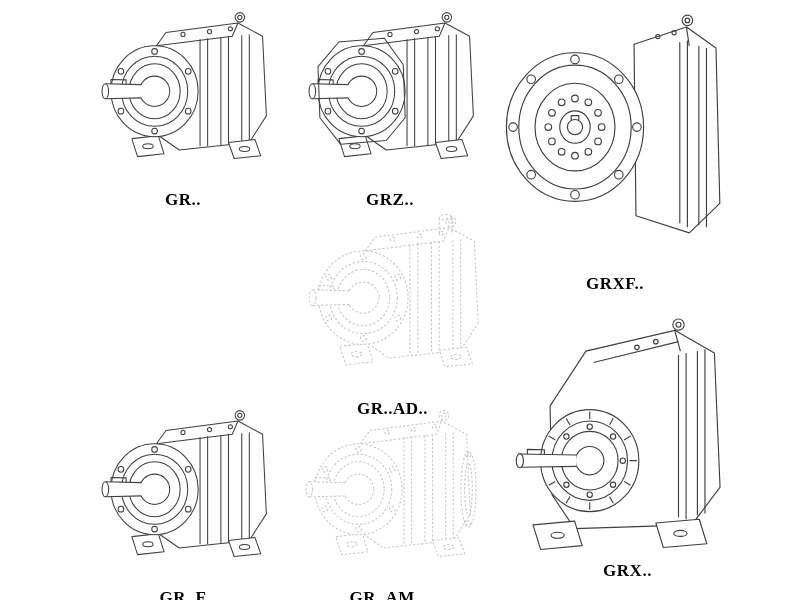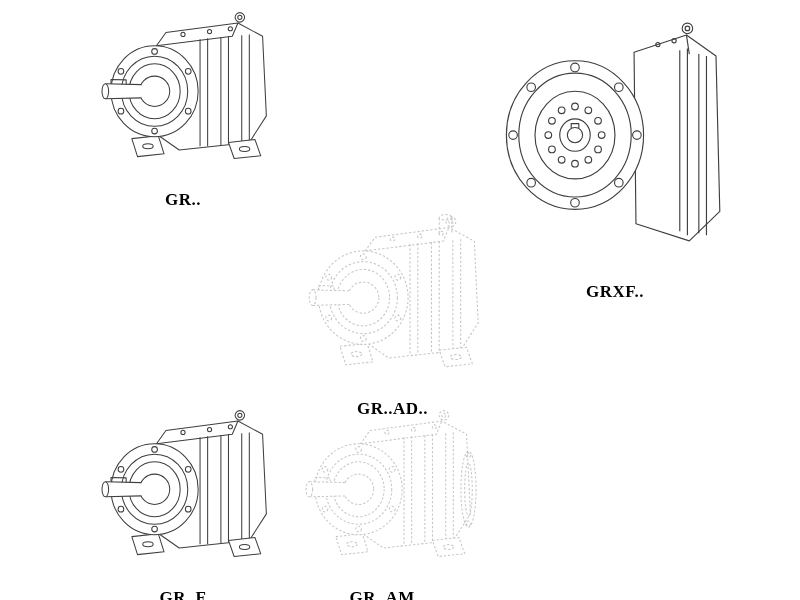--- a/index.html
+++ b/index.html
@@ -229,22 +229,28 @@
 
 <div class="sheet">
 
   <figure class="unit solid" style="left:88px;top:6px;">
     <svg width="190" height="180" viewBox="0 0 200 190">
         <use href="#gb-foot"></use>
       </svg>
     <figcaption>GR..</figcaption>
   </figure>
 
-
-  <figure class="unit solid" style="left:490px;top:16px;justify-content:flex-end;">
+  <figure class="unit solid" style="left:295px;top:6px;">
+    <svg width="190" height="180" viewBox="0 0 200 190">
+        <use href="#gb-foot-z"></use>
+      </svg>
+    <figcaption>GRZ..</figcaption>
+  </figure>
+
+  <figure class="unit solid" style="left:490px;top:8px;justify-content:flex-end;">
     <svg width="250" height="262" viewBox="0 0 260 275">
         <use href="#gb-flange-front"></use>
       </svg>
     <figcaption>GRXF..</figcaption>
   </figure>
 
 
   <figure class="unit ghost" style="left:295px;top:210px;">
     <svg width="195" height="185" viewBox="0 0 200 190">
       <use href="#gb-foot"></use>
@@ -270,14 +276,20 @@
       <g stroke="currentColor" fill="none" stroke-width="1.1">
         <ellipse cx="186" cy="90" rx="8" ry="40"></ellipse>
         <ellipse cx="186" cy="90" rx="4" ry="28"></ellipse>
         <circle cx="186" cy="54" r="2.4"></circle>
         <circle cx="186" cy="126" r="2.4"></circle>
       </g>
     </svg>
     <figcaption class="solid">GR..AM..</figcaption>
   </figure>
 
+  <figure class="unit solid" style="left:495px;top:302px;">
+    <svg width="265" height="255" viewBox="0 0 280 270">
+        <use href="#gb-foot-large"></use>
+      </svg>
+    <figcaption>GRX..</figcaption>
+  </figure>
 
 </div>
 
 </body></html>

